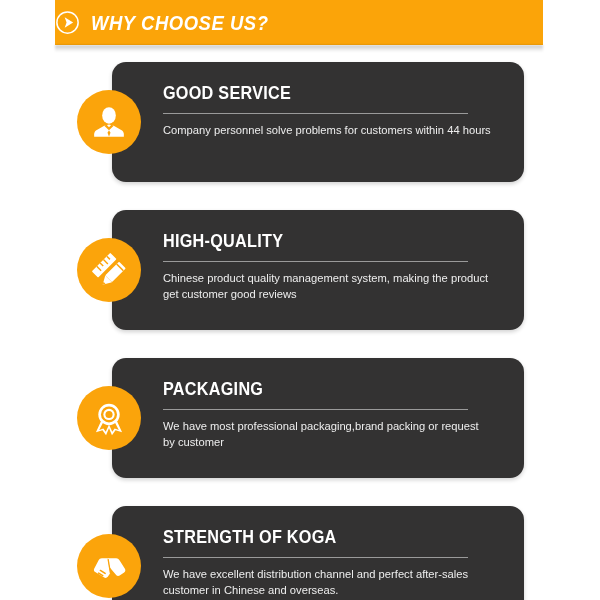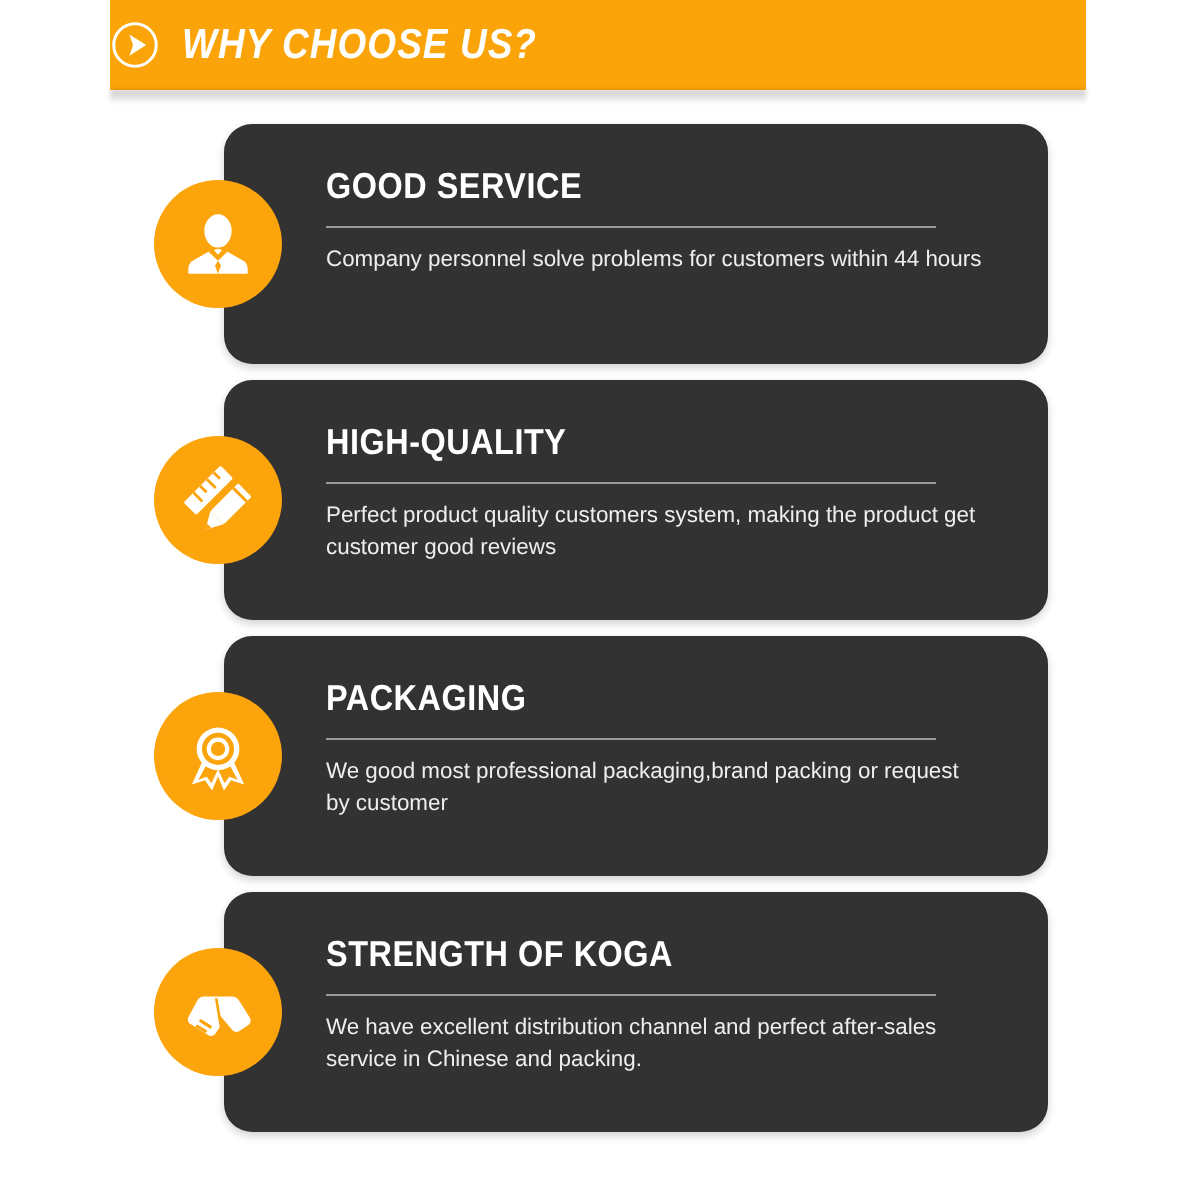--- a/index.html
+++ b/index.html
@@ -63,21 +63,21 @@
   
   .cards {
     position: absolute;
     left: 0;
     top: 62px;
     width: 600px;
   }
   .card-row {
     position: relative;
     height: 120px;
-    margin-bottom: 8px;
+    margin-bottom: 28px;
   }
   .card-row:last-child { margin-bottom: 2px; }
 
   .card-box {
     position: absolute;
     left: 112px;
     right: 76px;
     top: 0;
     bottom: 0;
     background: #333232;
@@ -184,21 +184,21 @@
           <rect x="13" y="17" width="7.5" height="2.4" fill="#fba40b"></rect>
           <rect x="13" y="25" width="10.5" height="2.4" fill="#fba40b"></rect>
           <rect x="13" y="33" width="7.5" height="2.4" fill="#fba40b"></rect>
           <rect x="13" y="41" width="10.5" height="2.4" fill="#fba40b"></rect>
         </g>
       </svg>
     </div>
     <div class="card-content">
       <div class="card-title">HIGH-QUALITY</div>
       <div class="divider"></div>
-      <div class="card-desc">Perfect product quality customers system, making the product get customer good reviews</div>
+      <div class="card-desc">Chinese product quality management system, making the product get customer good reviews</div>
     </div>
   </div>
 
   <div class="card-row">
     <div class="card-box"></div>
     <div class="icon-circle">
       <svg viewBox="0 0 64 64">
 
         <path d="M20 34 L10 56 L21 52.5 L27 61 L35 42 Z" fill="#ffffff"></path>
         <path d="M44 34 L54 56 L43 52.5 L37 61 L29 42 Z" fill="#ffffff"></path>
@@ -207,21 +207,21 @@
 
         <circle cx="32" cy="26" r="18" fill="#ffffff"></circle>
         <circle cx="32" cy="26" r="13.5" fill="#fba40b"></circle>
         <circle cx="32" cy="26" r="9.5" fill="#ffffff"></circle>
         <circle cx="32" cy="26" r="6" fill="#fba40b"></circle>
       </svg>
     </div>
     <div class="card-content">
       <div class="card-title">PACKAGING</div>
       <div class="divider"></div>
-      <div class="card-desc">We good most professional packaging,brand packing or request by customer</div>
+      <div class="card-desc">We have most professional packaging,brand packing or request by customer</div>
     </div>
   </div>
 
   <div class="card-row">
     <div class="card-box"></div>
     <div class="icon-circle">
       <svg viewBox="0 0 64 64">
 
         <path d="M30 19 L44 19 C47 19 49 21 50.5 23.5 L59 37 C60 39 59.5 41.5 57.5 43
                  L50 48 C48 49.4 45.5 49 44 47.2 L33 34 Z" fill="#ffffff"></path>
@@ -231,17 +231,17 @@
                  L34 44 Z" fill="#ffffff"></path>
 
         <path d="M30.5 20.5 L34.5 44.5" stroke="#fba40b" stroke-width="2.2" fill="none"></path>
         <path d="M17.5 39.5 L25.5 44.5" stroke="#fba40b" stroke-width="2.6" fill="none" stroke-linecap="round"></path>
         <path d="M14.5 44 L21.5 48.2" stroke="#fba40b" stroke-width="2.6" fill="none" stroke-linecap="round"></path>
       </svg>
     </div>
     <div class="card-content">
       <div class="card-title">STRENGTH OF KOGA</div>
       <div class="divider"></div>
-      <div class="card-desc">We have excellent distribution channel and perfect after-sales service in Chinese and packing.</div>
+      <div class="card-desc">We have excellent distribution channel and perfect after-sales customer in Chinese and overseas.</div>
     </div>
   </div>
 
 </div>
 
 </body></html>

